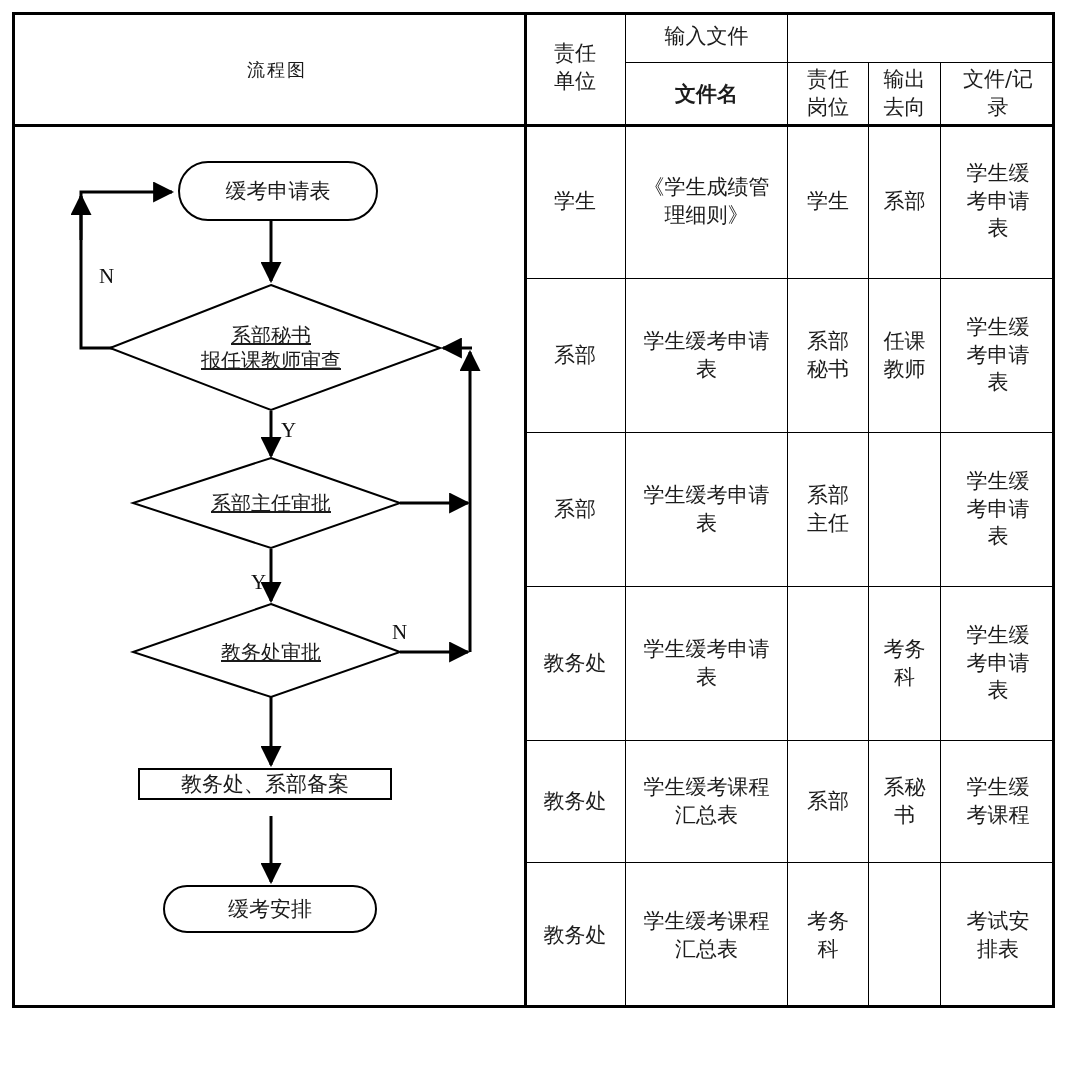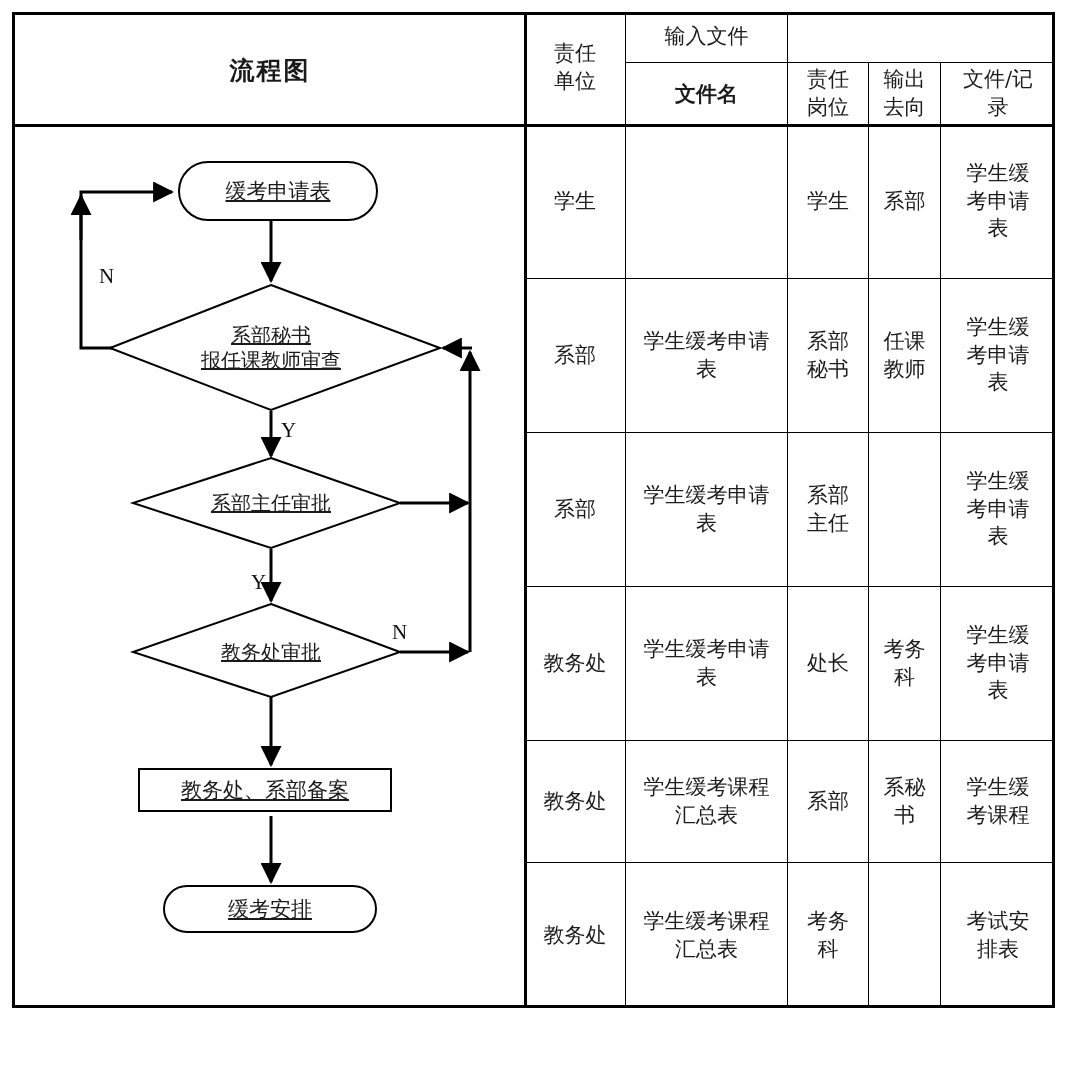--- a/index.html
+++ b/index.html
@@ -44,30 +44,30 @@
 
   
   .hline{position:absolute;background:#000;height:1px;}
   .hline.thick{height:3px;}
   .vline{position:absolute;background:#000;width:1px;}
   .vline.thick{width:3px;}
 
   
   #flow-title{
     position:absolute;
-    left:15px; top:15px;
+    left:22px; top:15px;
     width:510px; height:110px;
     display:flex; align-items:center; justify-content:center;
-    font-size:25px;
-    font-weight:700;
+    font-size:18px;
+    font-weight:400;
     letter-spacing:2px;
   }
 
   
-  .fc-shape{position:absolute;box-sizing:border-box;text-decoration:underline;}
+  .fc-shape{position:absolute;box-sizing:border-box;}
   .terminator{
     border:2px solid #000;
     border-radius:999px;
     display:flex;align-items:center;justify-content:center;
     font-size:21px;
     background:#fff;
   }
   .process{
     border:2px solid #000;
     display:flex;align-items:center;justify-content:center;
@@ -137,21 +137,21 @@
 
   <div class="diamond-label" style="left:151px;top:305px;width:240px;height:86px;">系部秘书
 报任课教师审查</div>
   <div class="diamond-label" style="left:161px;top:478px;width:220px;height:50px;">系部主任审批</div>
   <div class="diamond-label" style="left:161px;top:627px;width:220px;height:50px;">教务处审批</div>
 
   <div class="fc-shape terminator" style="left:178px;top:161px;width:200px;height:60px;">
     <span>缓考申请表</span>
   </div>
 
-  <div class="fc-shape process" style="left:138px;top:768px;width:254px;height:44px;">
+  <div class="fc-shape process" style="left:138px;top:768px;width:254px;height:32px;">
     <span>教务处、系部备案</span>
   </div>
 
   <div class="fc-shape terminator" style="left:163px;top:885px;width:214px;height:48px;text-align:right;">
     <span>缓考安排</span>
   </div>
 
   <div class="branch-label" style="left:99px;top:264px;">N</div>
   <div class="branch-label" style="left:281px;top:418px;">Y</div>
   <div class="branch-label" style="left:251px;top:570px;">Y</div>
@@ -180,20 +180,22 @@
   <div class="cell" style="left:626px;top:12px;width:161px;height:50px;">输入文件</div>
   <div class="cell" style="left:626px;top:63px;width:161px;height:61px;font-weight:bold;">文件名</div>
   <div class="cell" style="left:788px;top:63px;width:80px;height:61px;">责任
 岗位</div>
   <div class="cell" style="left:869px;top:63px;width:71px;height:61px;">输出
 去向</div>
   <div class="cell" style="left:941px;top:63px;width:114px;height:61px;">文件/记
 录</div>
 
   <div class="cell" style="left:525px;top:125px;width:100px;height:153px;">学生</div>
+  <div class="cell" style="left:626px;top:125px;width:161px;height:153px;">《学生成绩管
+理细则》</div>
   <div class="cell" style="left:788px;top:125px;width:80px;height:153px;">学生</div>
   <div class="cell" style="left:869px;top:125px;width:71px;height:153px;">系部</div>
   <div class="cell" style="left:941px;top:125px;width:114px;height:153px;">学生缓
 考申请
 表</div>
 
   <div class="cell" style="left:525px;top:279px;width:100px;height:153px;">系部</div>
   <div class="cell" style="left:626px;top:279px;width:161px;height:153px;">学生缓考申请
 表</div>
   <div class="cell" style="left:788px;top:279px;width:80px;height:153px;">系部
@@ -209,21 +211,20 @@
 表</div>
   <div class="cell" style="left:788px;top:433px;width:80px;height:153px;">系部
 主任</div>
   <div class="cell" style="left:941px;top:433px;width:114px;height:153px;">学生缓
 考申请
 表</div>
 
   <div class="cell" style="left:525px;top:587px;width:100px;height:153px;">教务处</div>
   <div class="cell" style="left:626px;top:587px;width:161px;height:153px;">学生缓考申请
 表</div>
-  <div class="cell" style="left:788px;top:587px;width:80px;height:153px;">处长</div>
   <div class="cell" style="left:869px;top:587px;width:71px;height:153px;">考务
 科</div>
   <div class="cell" style="left:941px;top:587px;width:114px;height:153px;">学生缓
 考申请
 表</div>
 
   <div class="cell" style="left:525px;top:741px;width:100px;height:121px;">教务处</div>
   <div class="cell" style="left:626px;top:741px;width:161px;height:121px;">学生缓考课程
 汇总表</div>
   <div class="cell" style="left:788px;top:741px;width:80px;height:121px;">系部</div>

